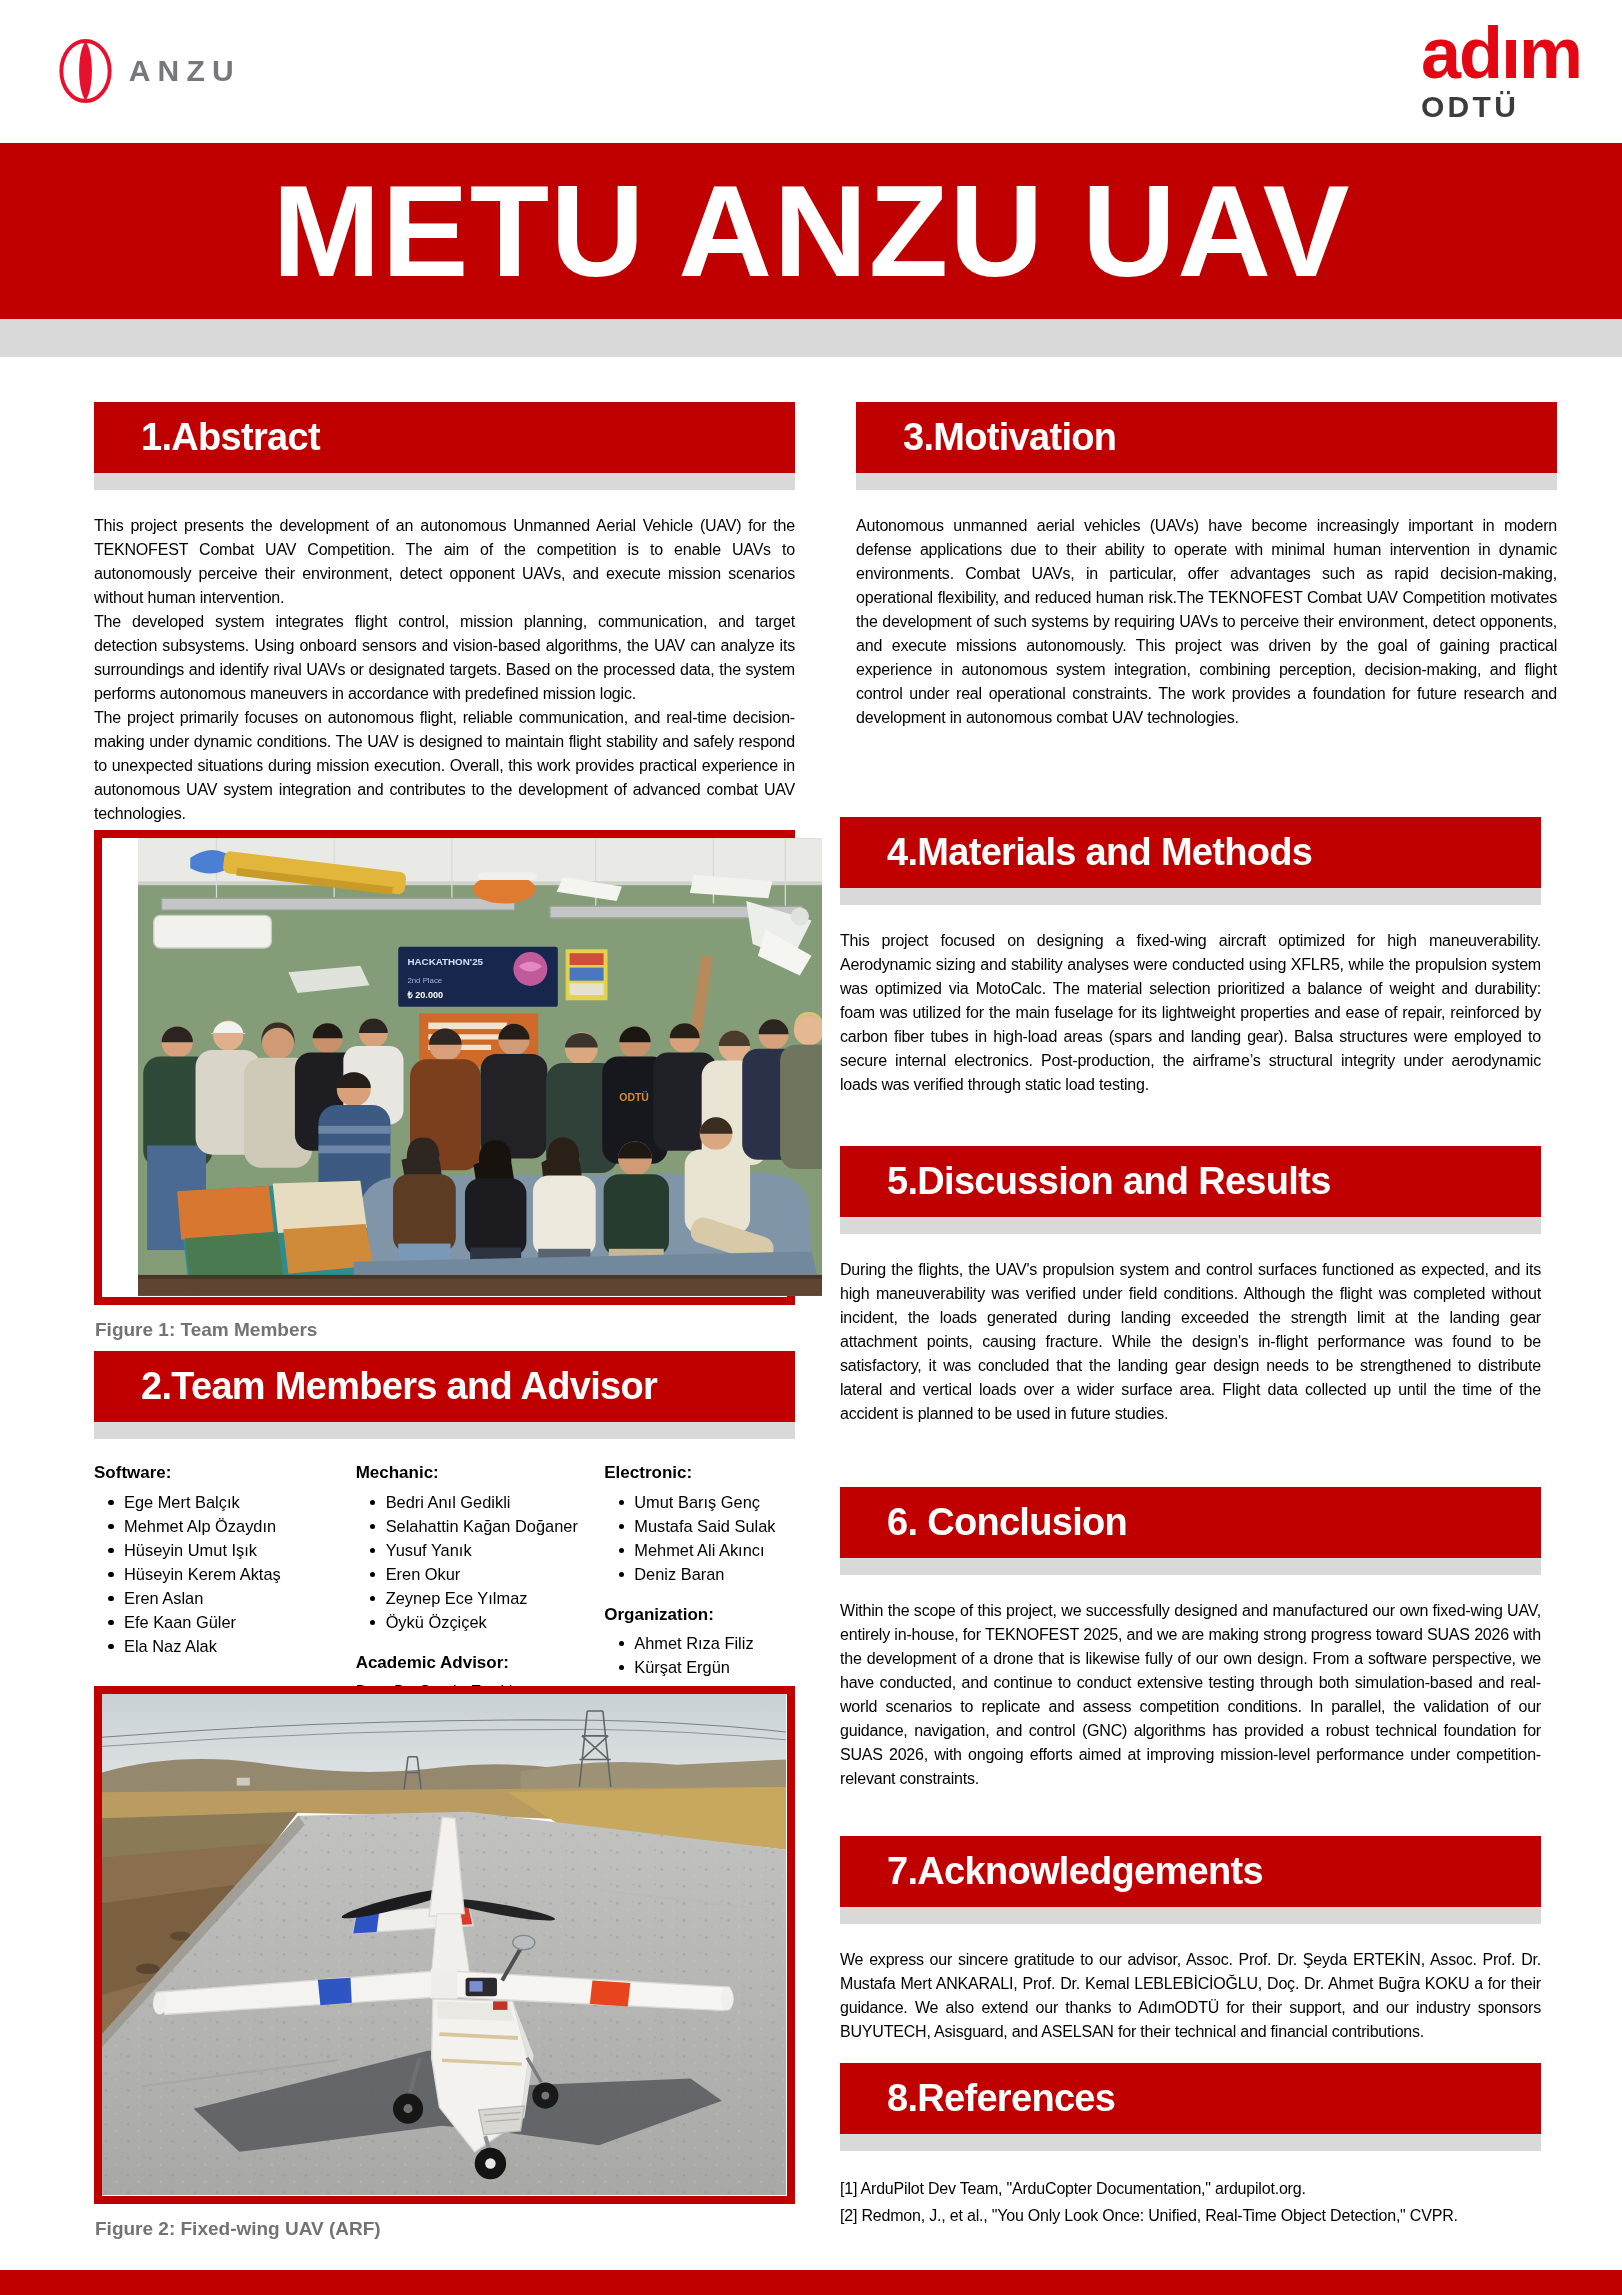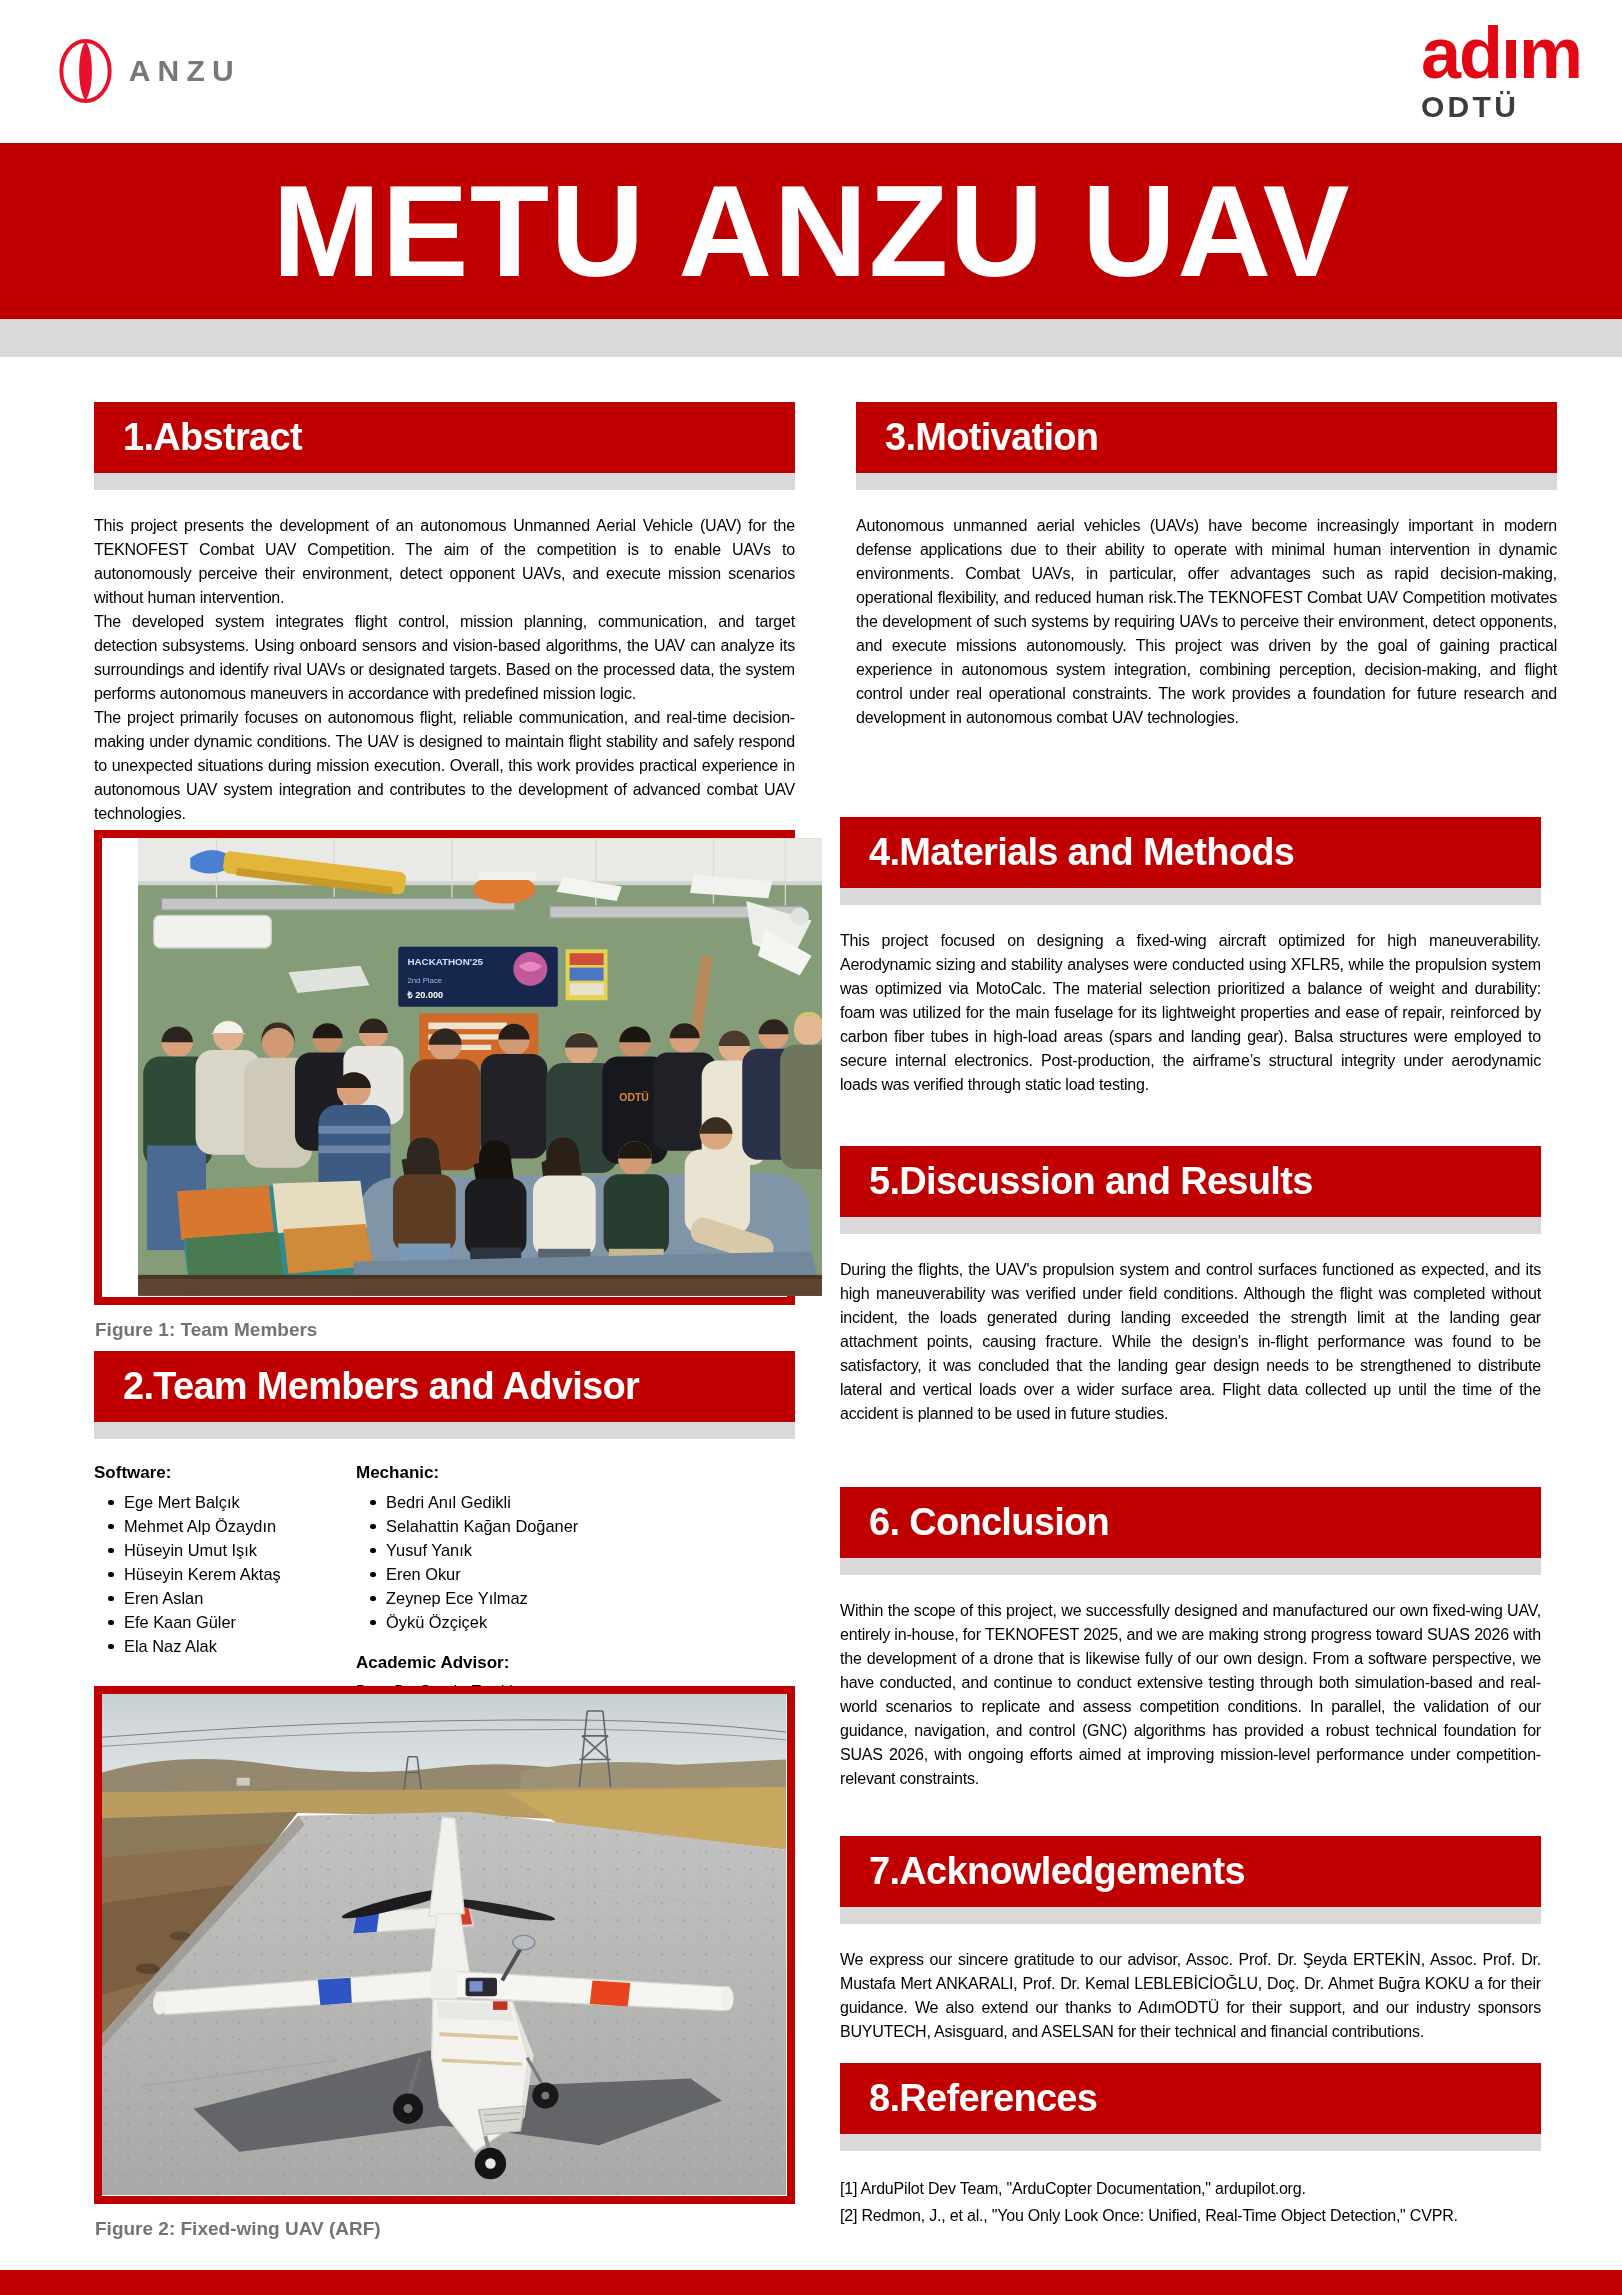--- a/index.html
+++ b/index.html
@@ -20,21 +20,21 @@
 
   
   .title-banner{position:absolute;top:143px;left:0;width:1623px;height:176px;
     background:var(--accent_red);display:flex;align-items:center;justify-content:center;}
   .title-banner .t{color:#fff;font-size:130px;font-weight:bold;letter-spacing:1.3px;white-space:nowrap;}
   .banner-shadow{position:absolute;top:319px;left:0;width:1623px;height:38px;background:var(--shadow_gray);}
 
   
   .section{position:absolute;width:701px;}
   .sec-head{height:71px;background:var(--accent_red);color:#fff;display:flex;align-items:center;
-    padding-left:29px;box-sizing:border-box;font-size:38px;font-weight:bold;letter-spacing:-0.7px;}
+    padding-left:47px;box-sizing:border-box;font-size:38px;font-weight:bold;letter-spacing:-0.7px;}
   .sec-shadow{height:17px;background:var(--shadow_gray);}
   .sec-body{margin-top:23.6px;font-size:16px;line-height:24px;color:var(--text_black);
     text-align:justify;letter-spacing:-0.2px;}
   .sec-body p{margin:0;}
   .refs .sec-body{text-align:left;line-height:27.5px;}
 
   
   .fig-frame{position:absolute;left:94px;border:8.5px solid var(--accent_red);box-sizing:border-box;background:#fff;}
   .fig1{top:830px;width:701px;height:475px;padding-left:36px;}
   .fig2{top:1686px;width:701px;height:518px;}
@@ -296,20 +296,34 @@
         <ul>
             <li>Bedri Anıl Gedikli</li>
             <li>Selahattin Kağan Doğaner</li>
             <li>Yusuf Yanık</li>
             <li>Eren Okur</li>
             <li>Zeynep Ece Yılmaz</li>
             <li>Öykü Özçiçek</li>
           </ul>
         <div class="tm-sub">Academic Advisor:</div>
         <div class="tm-subtext">Doç. Dr. Şeyda Ertekin</div>
+      </div>
+      <div class="tm-col tm-c2">
+        <div class="tm-title">Electronic:</div>
+        <ul>
+            <li>Umut Barış Genç</li>
+            <li>Mustafa Said Sulak</li>
+            <li>Mehmet Ali Akıncı</li>
+            <li>Deniz Baran</li>
+          </ul>
+        <div class="tm-sub">Organization:</div>
+        <ul>
+            <li>Ahmet Rıza Filiz</li>
+            <li>Kürşat Ergün</li>
+          </ul>
       </div>
     </div>
   </div>
 
   <div class="fig-frame fig2">
     <svg width="684" height="501" viewBox="0 0 1046 766">
       <defs>
         <linearGradient id="skyg" x1="0" y1="0" x2="0" y2="1">
           <stop offset="0" stop-color="#c9d0d4"></stop>
             <stop offset="1" stop-color="#e2e6e7"></stop>

